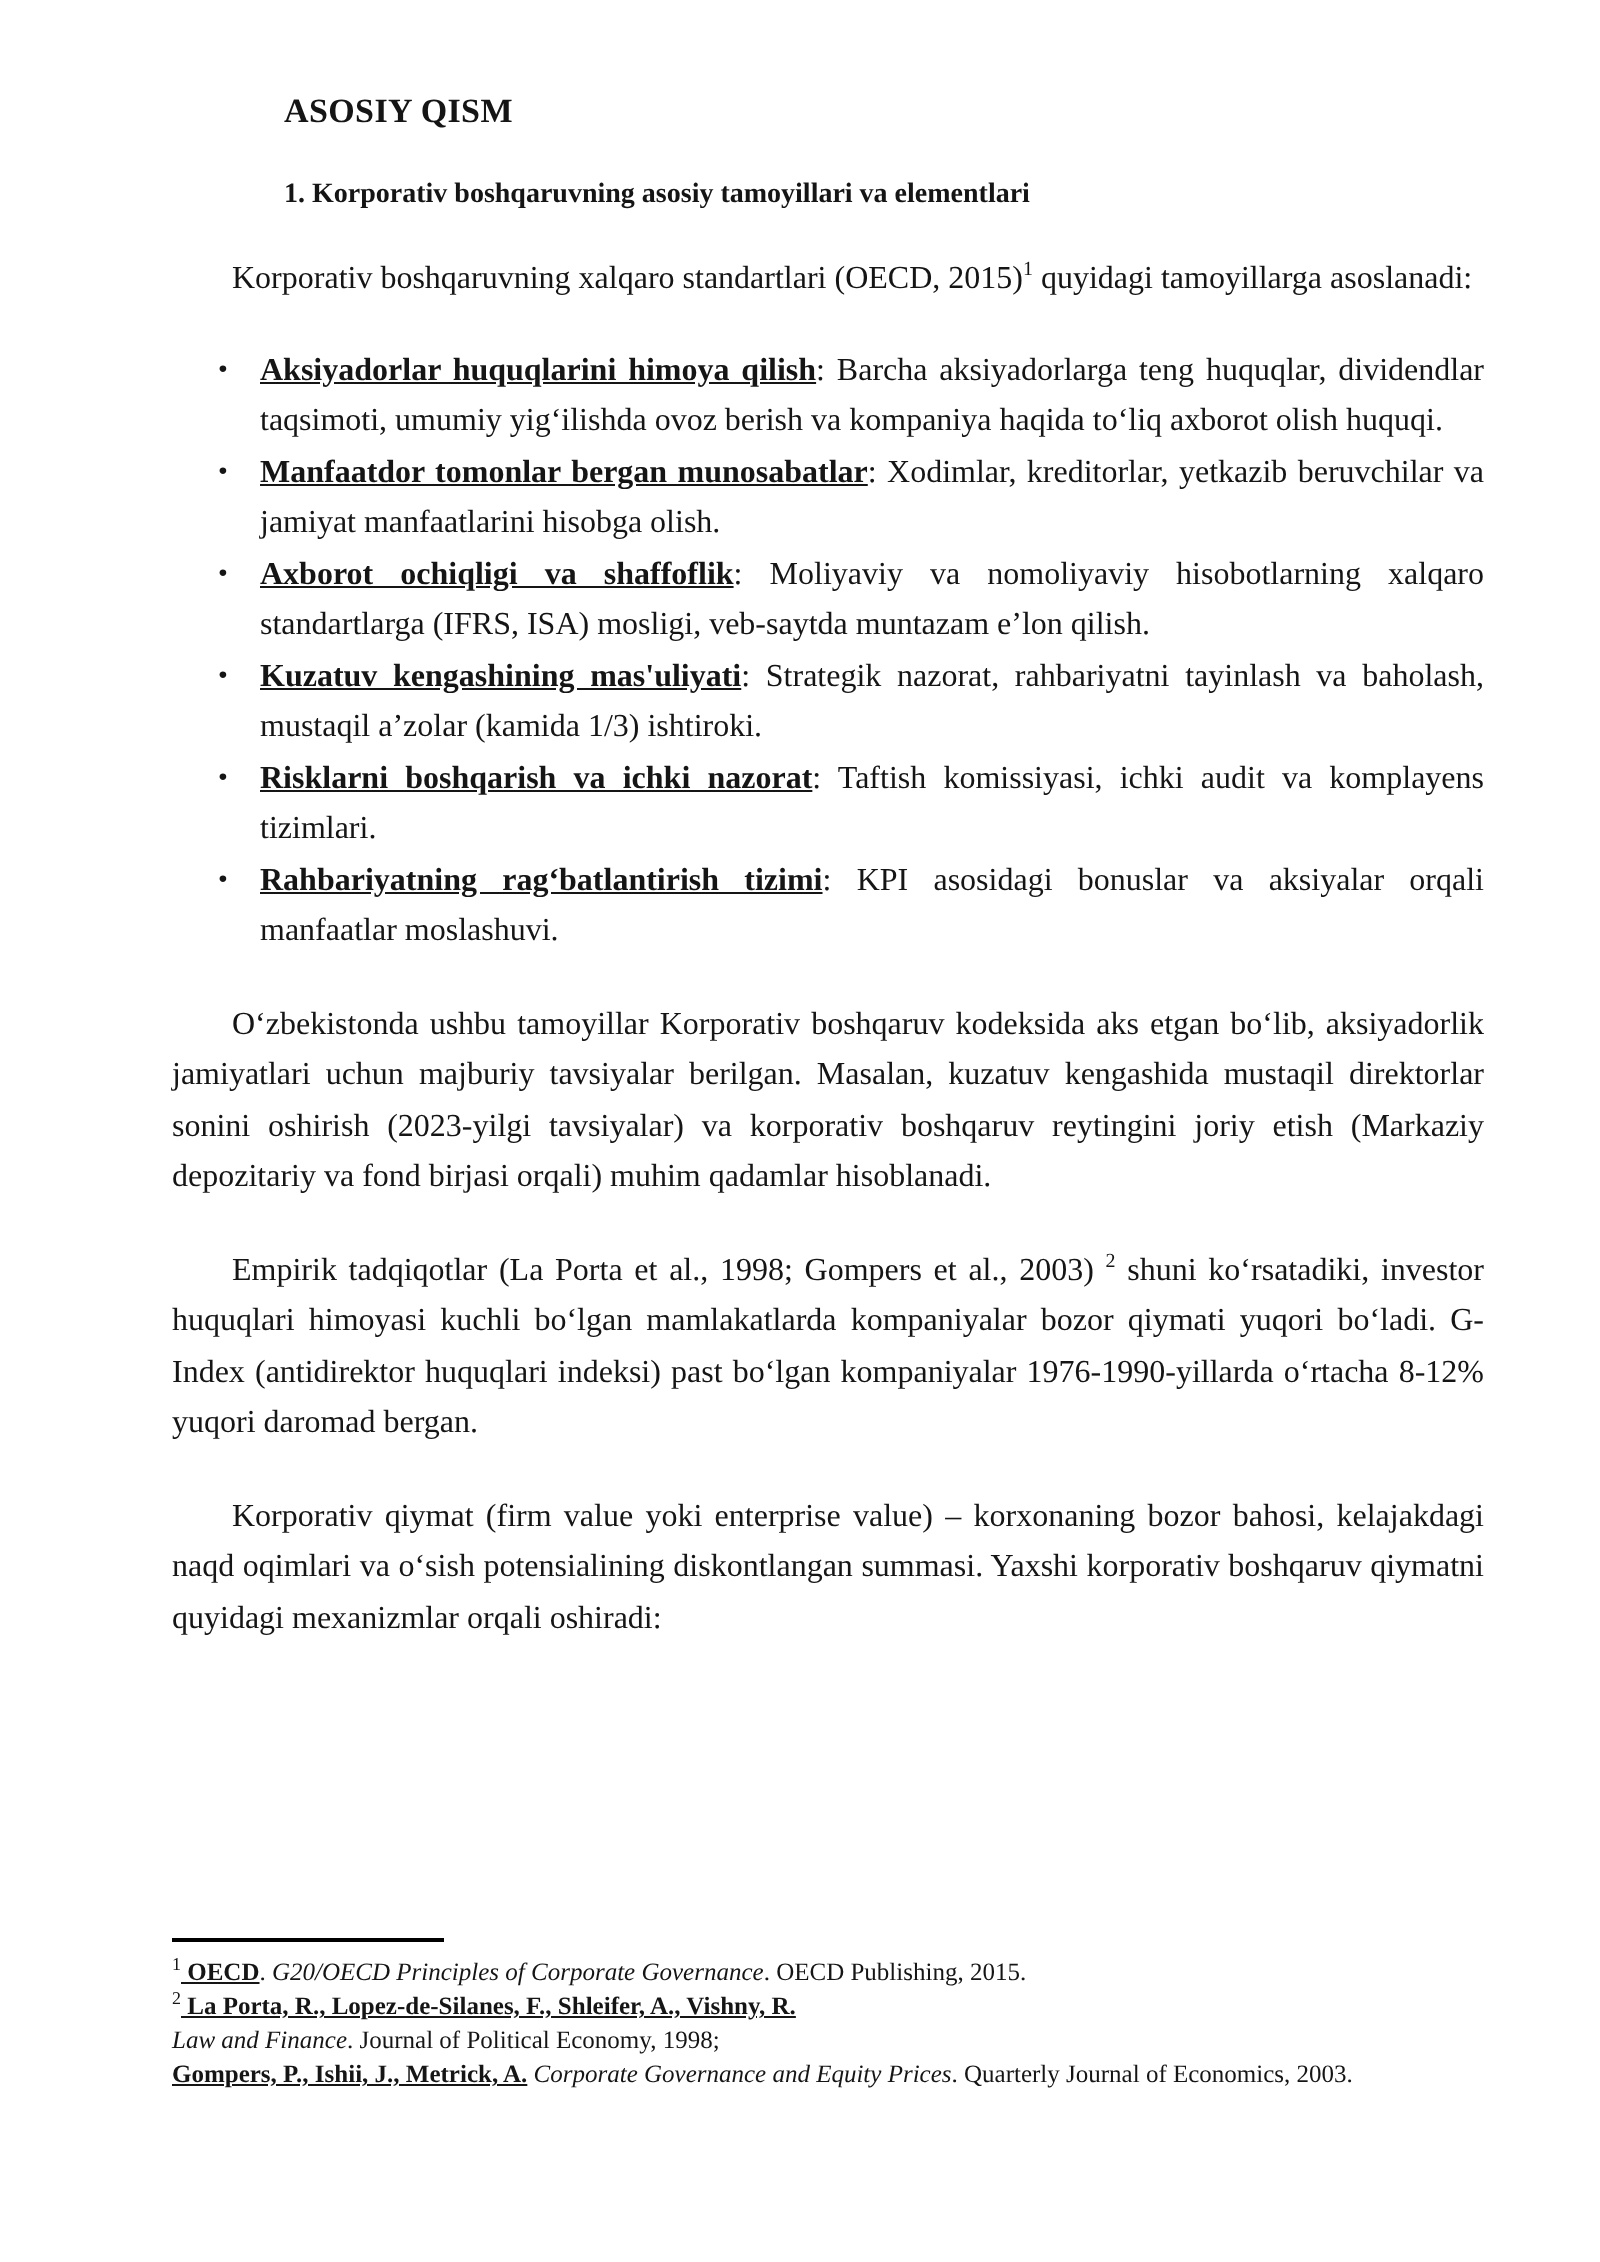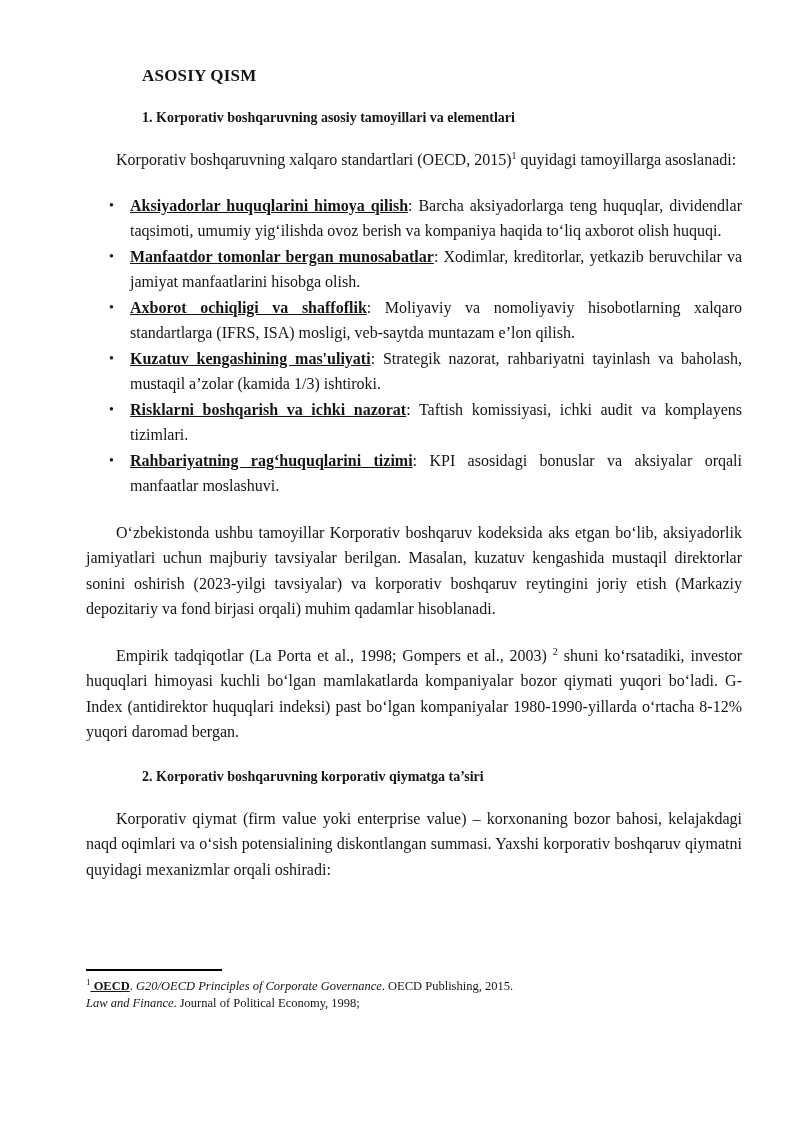--- a/index.html
+++ b/index.html
@@ -4,21 +4,21 @@
 <style>
   html, body { margin: 0; padding: 0; background: #ffffff; }
   .page {
     position: relative;
     width: 800px;
     height: 1131px;
     background: #ffffff;
     color: #151515;
     font-family: "Liberation Serif", "DejaVu Serif", serif;
     box-sizing: border-box;
-    padding: 66px 58px 0 86px;
+    padding: 46px 58px 0 86px;
     overflow: hidden;
   }
   .doc-title {
     font-size: 17px;
     font-weight: bold;
     margin: 0 0 0 56px;
     letter-spacing: 0.2px;
   }
   .section-heading {
     font-size: 14px;
@@ -89,30 +89,31 @@
   <h2 class="section-heading">1. Korporativ boshqaruvning asosiy tamoyillari va elementlari</h2>
 
   <p class="body"><span>Korporativ boshqaruvning xalqaro standartlari (OECD, 2015)</span><sup class="fnref">1</sup><span> quyidagi tamoyillarga asoslanadi:</span></p>
 
   <ul class="principles">
     <li><span class="bullet-glyph">•</span><span class="b">Aksiyadorlar huquqlarini himoya qilish</span><span>: Barcha aksiyadorlarga teng huquqlar, dividendlar taqsimoti, umumiy yig‘ilishda ovoz berish va kompaniya haqida to‘liq axborot olish huquqi.</span></li>
     <li><span class="bullet-glyph">•</span><span class="b">Manfaatdor tomonlar bergan munosabatlar</span><span>: Xodimlar, kreditorlar, yetkazib beruvchilar va jamiyat manfaatlarini hisobga olish.</span></li>
     <li><span class="bullet-glyph">•</span><span class="b">Axborot ochiqligi va shaffoflik</span><span>: Moliyaviy va nomoliyaviy hisobotlarning xalqaro standartlarga (IFRS, ISA) mosligi, veb-saytda muntazam e’lon qilish.</span></li>
     <li><span class="bullet-glyph">•</span><span class="b">Kuzatuv kengashining mas'uliyati</span><span>: Strategik nazorat, rahbariyatni tayinlash va baholash, mustaqil a’zolar (kamida 1/3) ishtiroki.</span></li>
     <li><span class="bullet-glyph">•</span><span class="b">Risklarni boshqarish va ichki nazorat</span><span>: Taftish komissiyasi, ichki audit va komplayens tizimlari.</span></li>
-    <li><span class="bullet-glyph">•</span><span class="b">Rahbariyatning rag‘huquqlarini tizimi</span><span>: KPI asosidagi bonuslar va aksiyalar orqali manfaatlar moslashuvi.</span></li>
+    <li><span class="bullet-glyph">•</span><span class="b">Rahbariyatning rag‘batlantirish tizimi</span><span>: KPI asosidagi bonuslar va aksiyalar orqali manfaatlar moslashuvi.</span></li>
   </ul>
 
   <p class="body">O‘zbekistonda ushbu tamoyillar Korporativ boshqaruv kodeksida aks etgan bo‘lib, aksiyadorlik jamiyatlari uchun majburiy tavsiyalar berilgan. Masalan, kuzatuv kengashida mustaqil direktorlar sonini oshirish (2023-yilgi tavsiyalar) va korporativ boshqaruv reytingini joriy etish (Markaziy depozitariy va fond birjasi orqali) muhim qadamlar hisoblanadi.</p>
 
-  <p class="body"><span>Empirik tadqiqotlar (La Porta et al., 1998; Gompers et al., 2003) </span><sup class="fnref">2</sup><span> shuni ko‘rsatadiki, investor huquqlari himoyasi kuchli bo‘lgan mamlakatlarda kompaniyalar bozor qiymati yuqori bo‘ladi. G-Index (antidirektor huquqlari indeksi) past bo‘lgan kompaniyalar 1980-1990-yillarda o‘rtacha 8-12% yuqori daromad bergan.</span></p>
+  <p class="body"><span>Empirik tadqiqotlar (La Porta et al., 1998; Gompers et al., 2003) </span><sup class="fnref">2</sup><span> shuni ko‘rsatadiki, investor huquqlari himoyasi kuchli bo‘lgan mamlakatlarda kompaniyalar bozor qiymati yuqori bo‘ladi. G-Index (antidirektor huquqlari indeksi) past bo‘lgan kompaniyalar 1976-1990-yillarda o‘rtacha 8-12% yuqori daromad bergan.</span></p>
 
-  <h2 class="section-heading">2. Korporativ boshqaruvning korporativ qiymatga ta’siri</h2>
 
   <p class="body">Korporativ qiymat (firm value yoki enterprise value) – korxonaning bozor bahosi, kelajakdagi naqd oqimlari va o‘sish potensialining diskontlangan summasi. Yaxshi korporativ boshqaruv qiymatni quyidagi mexanizmlar orqali oshiradi:</p>
 
   <div class="footnotes">
     <div class="fn-sep"></div>
     <p class="fn"><sup>1</sup><span class="b"> OECD</span><span>. </span><span class="i">G20/OECD Principles of Corporate Governance</span><span>. OECD Publishing, 2015.</span></p>
+    <p class="fn"><sup>2</sup><span class="b"> La Porta, R., Lopez-de-Silanes, F., Shleifer, A., Vishny, R.</span><span></span><span class="i"></span><span></span></p>
     <p class="fn"><sup></sup><span class="b"></span><span></span><span class="i">Law and Finance</span><span>. Journal of Political Economy, 1998;</span></p>
+    <p class="fn"><sup></sup><span class="b">Gompers, P., Ishii, J., Metrick, A.</span><span> </span><span class="i">Corporate Governance and Equity Prices</span><span>. Quarterly Journal of Economics, 2003.</span></p>
   </div>
 
 </div>
 
 </body></html>

